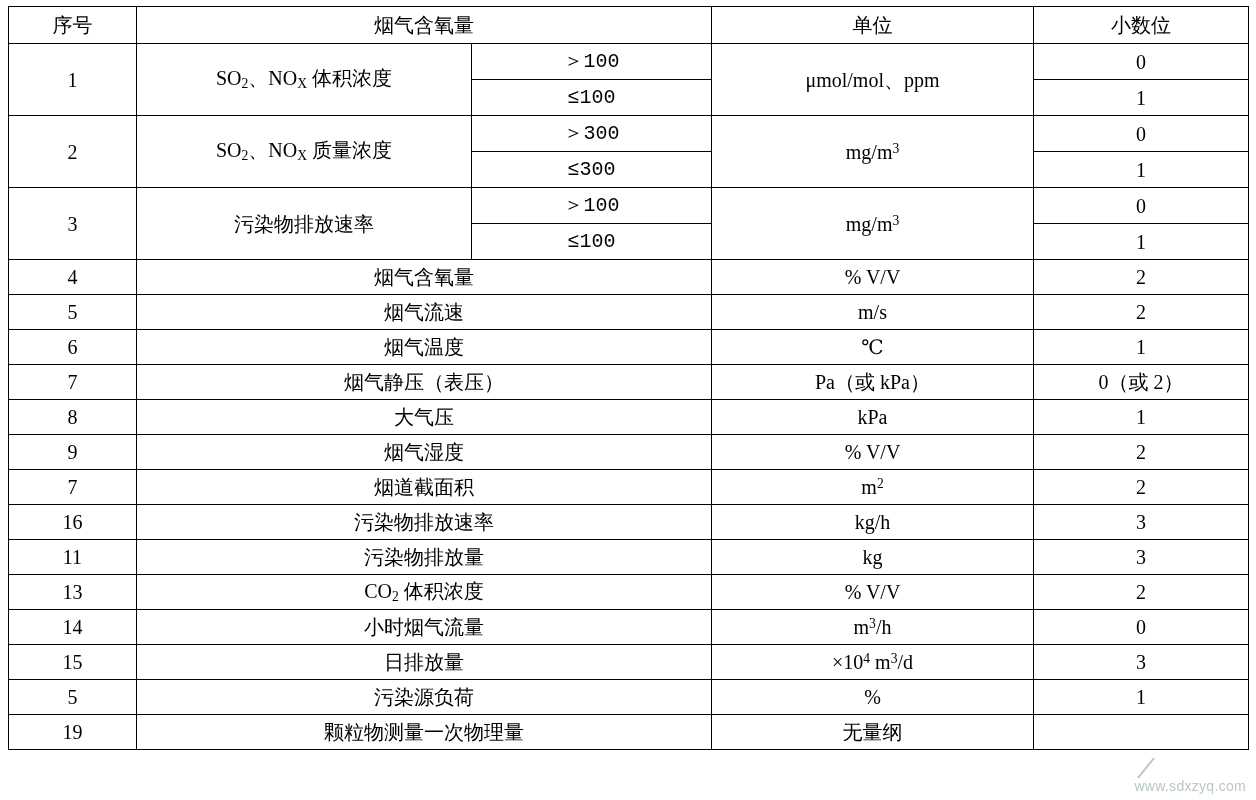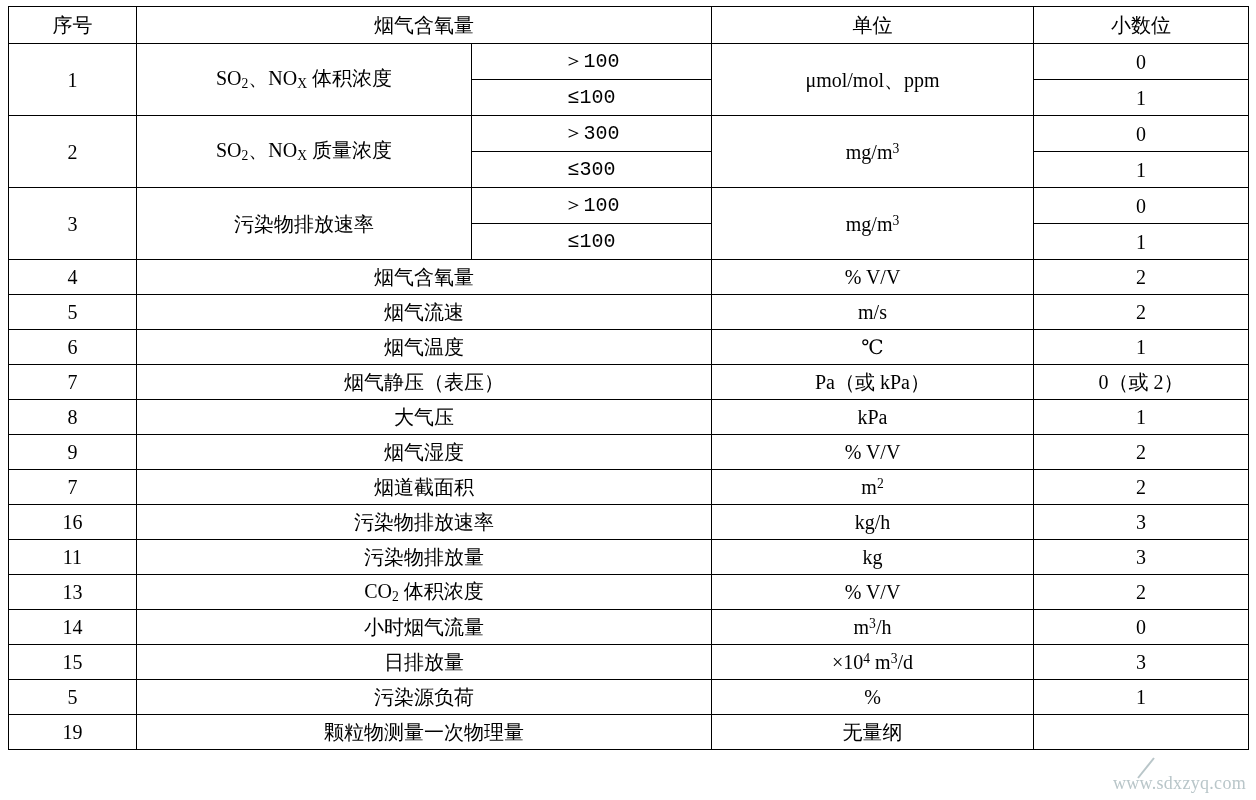--- a/index.html
+++ b/index.html
@@ -62,22 +62,22 @@
   sup { vertical-align: 0.45em; }
 
   .rng {
     letter-spacing: 0px;
     font-family: Liberation Mono, monospace;
   }
   .watermark {
     position: absolute;
     right: 10px;
     bottom: 6px;
-    font-family: Liberation Serif, serif;
-    font-size: 18px;
+    font-family: Liberation Sans, sans-serif;
+    font-size: 14px;
     color: #b9c6c9;
     letter-spacing: 0.3px;
     pointer-events: none;
   }
   .wm-slash {
     position: absolute;
     right: 96px;
     bottom: 18px;
     width: 26px;
     height: 26px;

